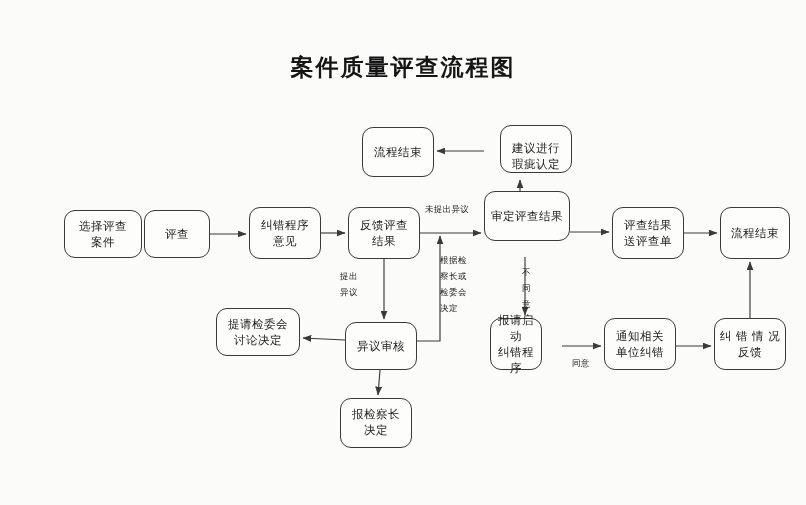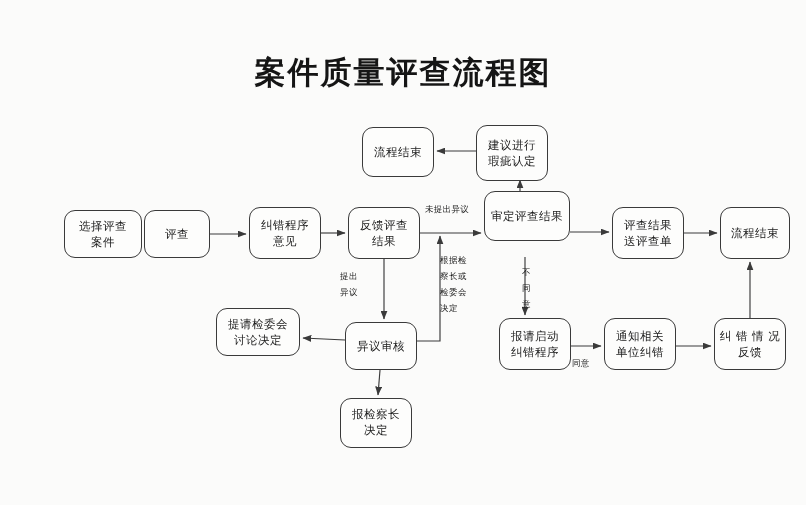--- a/index.html
+++ b/index.html
@@ -23,21 +23,21 @@
     height: 505px;
   }
   .title {
     position: absolute;
     left: 0;
     top: 52px;
     width: 806px;
     text-align: center;
     font-family: "DejaVu Serif", serif;
     font-weight: bold;
-    font-size: 31px;
+    font-size: 23px;
     letter-spacing: 2px;
     color: #151515;
   }
   .node {
     position: absolute;
     box-sizing: border-box;
     border: 1.2px solid #3a3a3a;
     border-radius: 11px;
     background: #fdfdfc;
     color: #1b1b1b;
@@ -126,39 +126,39 @@
     <div class="node" style="left:484px;top:191px;width:86px;height:50px;">
       <span>审定评查结果</span>
     </div>
     <div class="node" style="left:612px;top:207px;width:72px;height:52px;">
       <span style="white-space: pre-line;">评查结果
 送评查单</span>
     </div>
     <div class="node" style="left:720px;top:207px;width:70px;height:52px;">
       <span>流程结束</span>
     </div>
-    <div class="node" style="left:476px;top:125px;width:72px;height:56px;">
+    <div class="node" style="left:500px;top:125px;width:72px;height:48px;align-items:flex-end;">
       <span style="white-space: pre-line;">建议进行
 瑕疵认定</span>
     </div>
     <div class="node" style="left:362px;top:127px;width:72px;height:50px;">
       <span>流程结束</span>
     </div>
     <div class="node" style="left:345px;top:322px;width:72px;height:48px;">
       <span>异议审核</span>
     </div>
     <div class="node" style="left:216px;top:308px;width:84px;height:48px;">
       <span style="white-space: pre-line;">提请检委会
 讨论决定</span>
     </div>
     <div class="node" style="left:340px;top:398px;width:72px;height:50px;">
       <span style="white-space: pre-line; font-family: Liberation Mono, monospace;">报检察长
 决定</span>
     </div>
-    <div class="node" style="left:490px;top:318px;width:72px;height:52px;margin-left:9px;">
+    <div class="node" style="left:490px;top:318px;width:52px;height:52px;">
       <span style="white-space: pre-line;">报请启动
 纠错程序</span>
     </div>
     <div class="node" style="left:604px;top:318px;width:72px;height:52px;">
       <span style="white-space: pre-line;">通知相关
 单位纠错</span>
     </div>
     <div class="node" style="left:714px;top:318px;width:72px;height:52px;">
       <span style="white-space: pre-line;">纠 错 情 况
 反馈</span>

